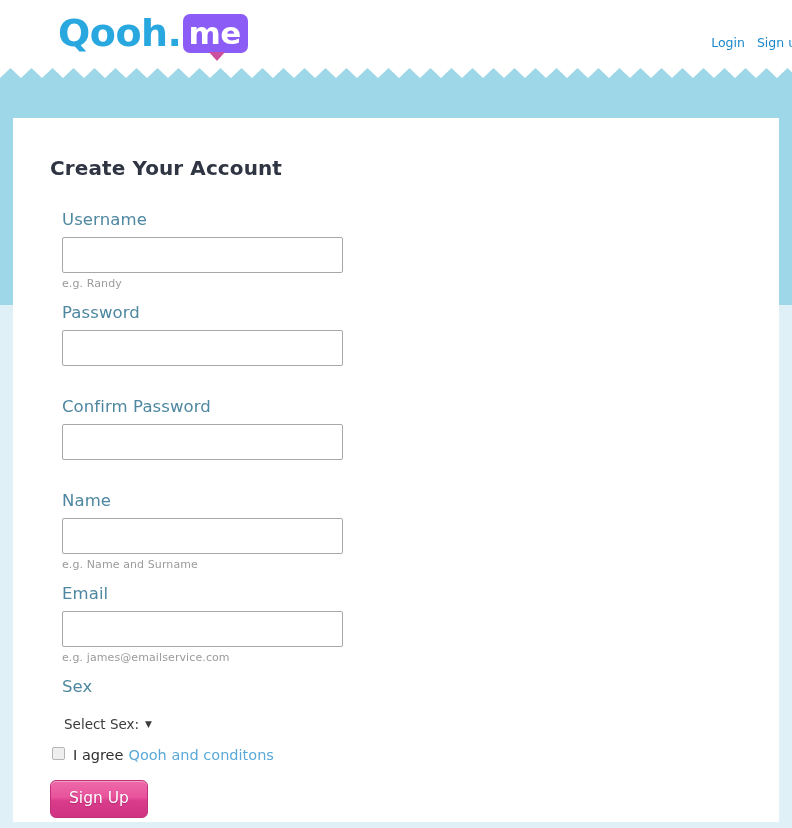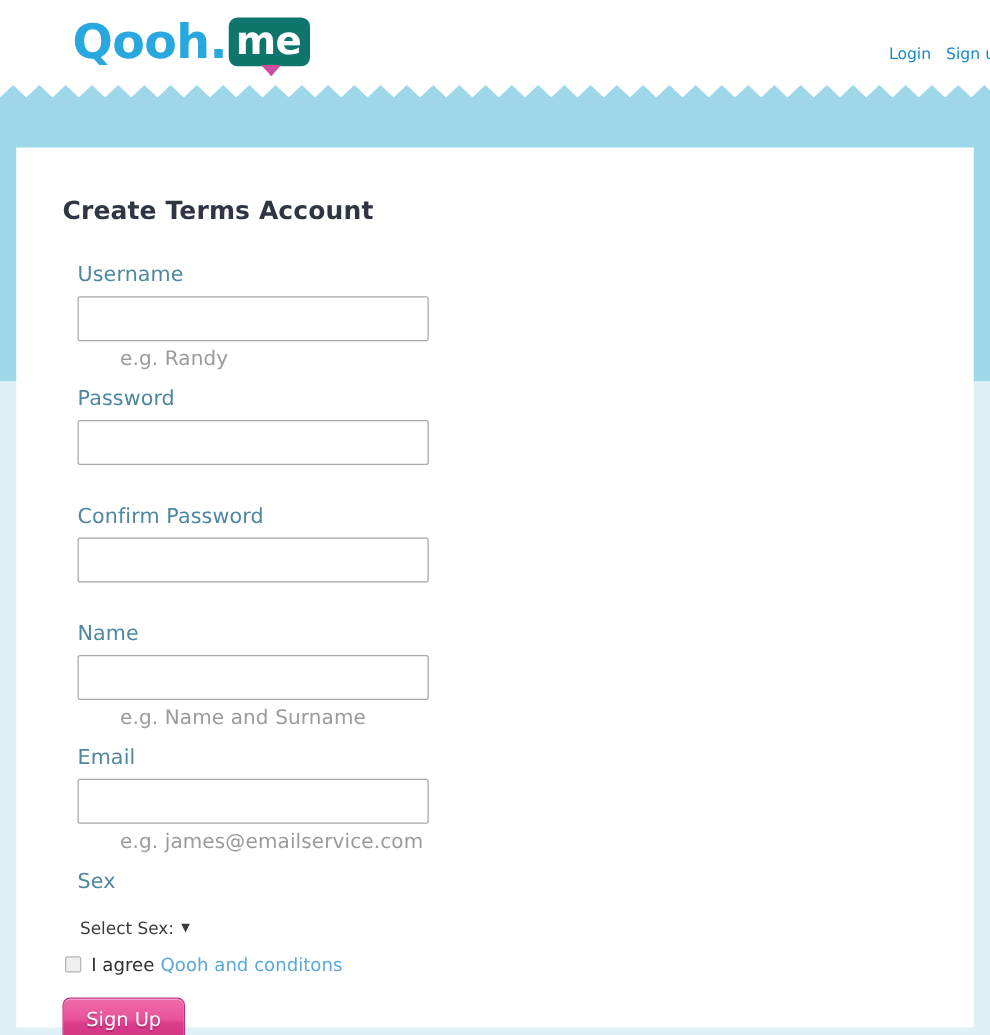--- a/index.html
+++ b/index.html
@@ -77,21 +77,21 @@
     line-height: 44px;
     color: #29a8e0;
     letter-spacing: -0.5px;
   }
   .logo-bubble-wrap {
     position: relative;
     margin-left: 1px;
     margin-top: 3px;
   }
   .logo-bubble {
-    background: #0f766e;
+    background: #8b5cf6;
     border-radius: 7px;
     padding: 0 7px 1px 6px;
     height: 38px;
     display: flex;
     align-items: center;
   }
   .logo-bubble-text {
     font-family: "DejaVu Sans", "Liberation Sans", sans-serif;
     font-size: 31px;
     font-weight: bold;
@@ -162,26 +162,25 @@
     border: 1px solid #a8a8a8;
     border-radius: 2px;
     background: #ffffff;
     font-family: "DejaVu Sans", "Liberation Sans", sans-serif;
     font-size: 13px;
     color: #222222;
     outline: none;
   }
   .field-hint {
     display: block;
-    font-size: 16px;
+    font-size: 11px;
     color: #9b9b9b;
     margin-top: 4px;
     margin-bottom: 13px;
     letter-spacing: 0.1px;
-    margin-left: 34px;
   }
   .field-nohint { height: 14px; }
 
   
   .select-row {
     margin-top: 18px;
     margin-bottom: 14px;
   }
   .sex-select {
     font-family: "DejaVu Sans", "Liberation Sans", sans-serif;
@@ -282,21 +281,21 @@
   <div class="header-links">
     <a class="header-link" href="#">Login</a>
     <a class="header-link" href="#">Sign up</a>
   </div>
 
 </div>
 
 <div class="card">
   <div class="card-inner">
 
-    <h1 class="form-title">Create Terms Account</h1>
+    <h1 class="form-title">Create Your Account</h1>
 
     <form>
 
       
       <div class="field">
         <label class="field-label">Username</label>
         <input class="text-input" type="text" value="" placeholder="" style="">
         <span class="field-hint">e.g. Randy</span>
       </div>
 

